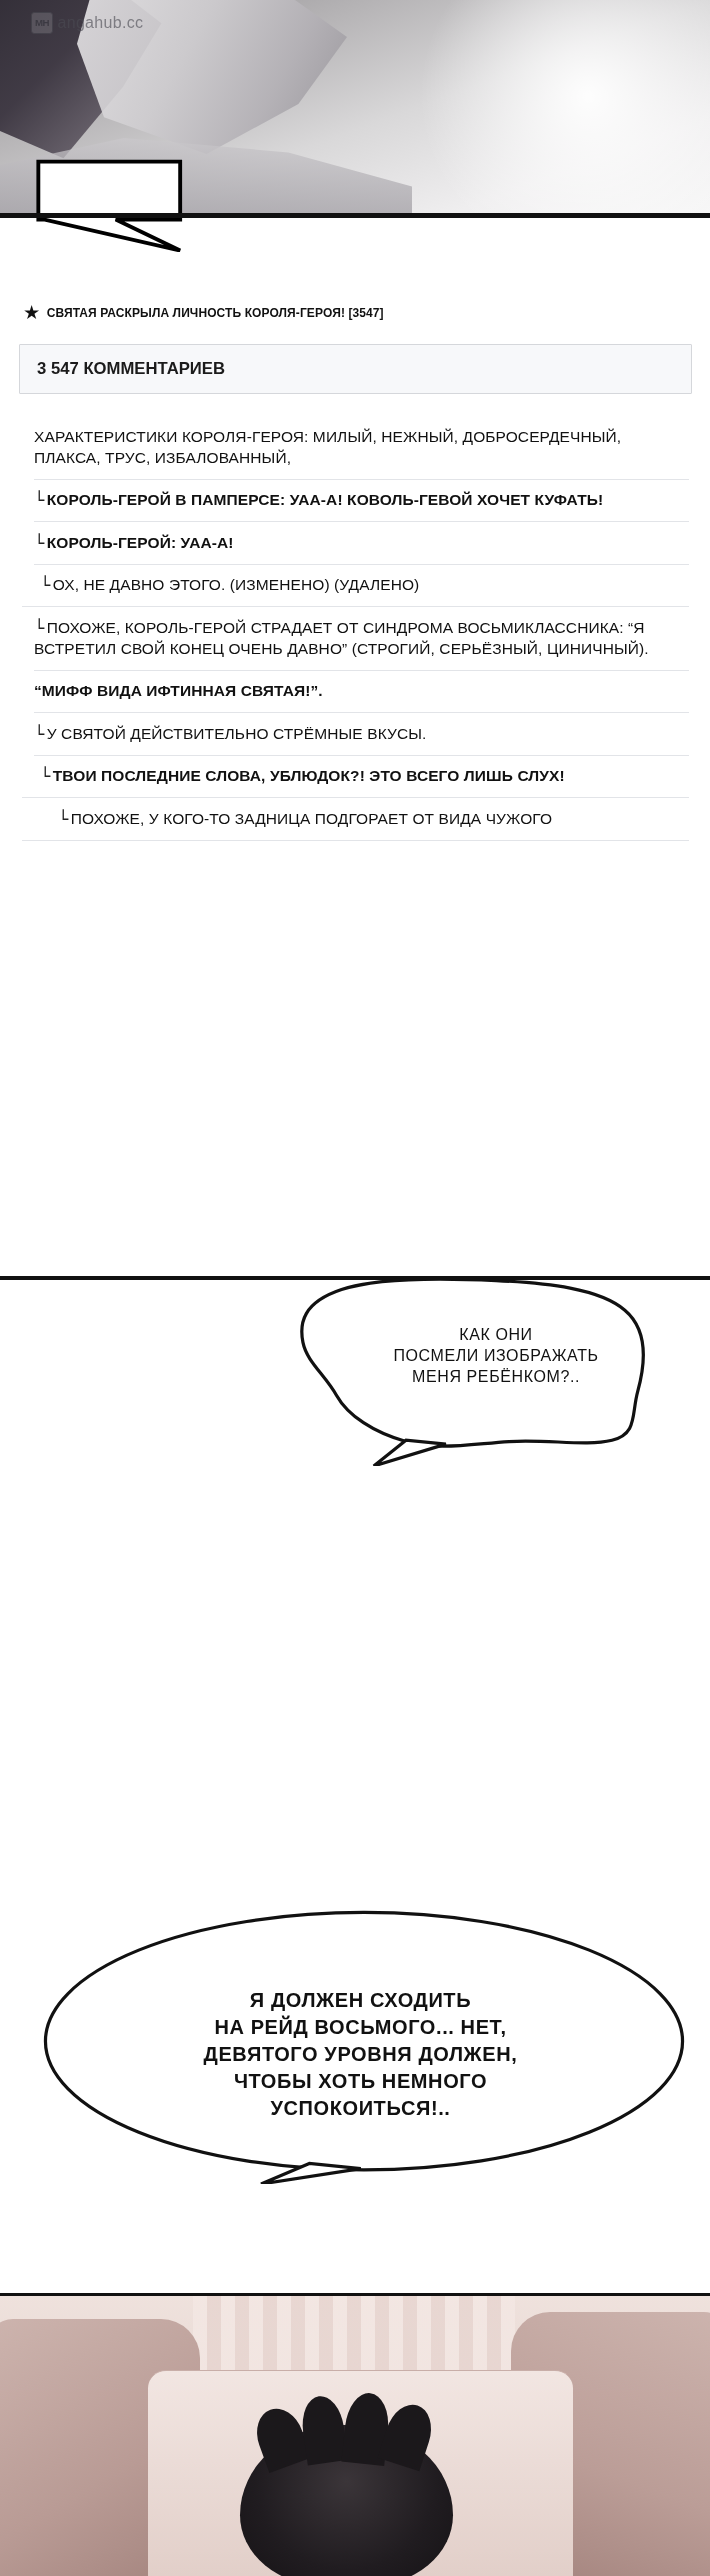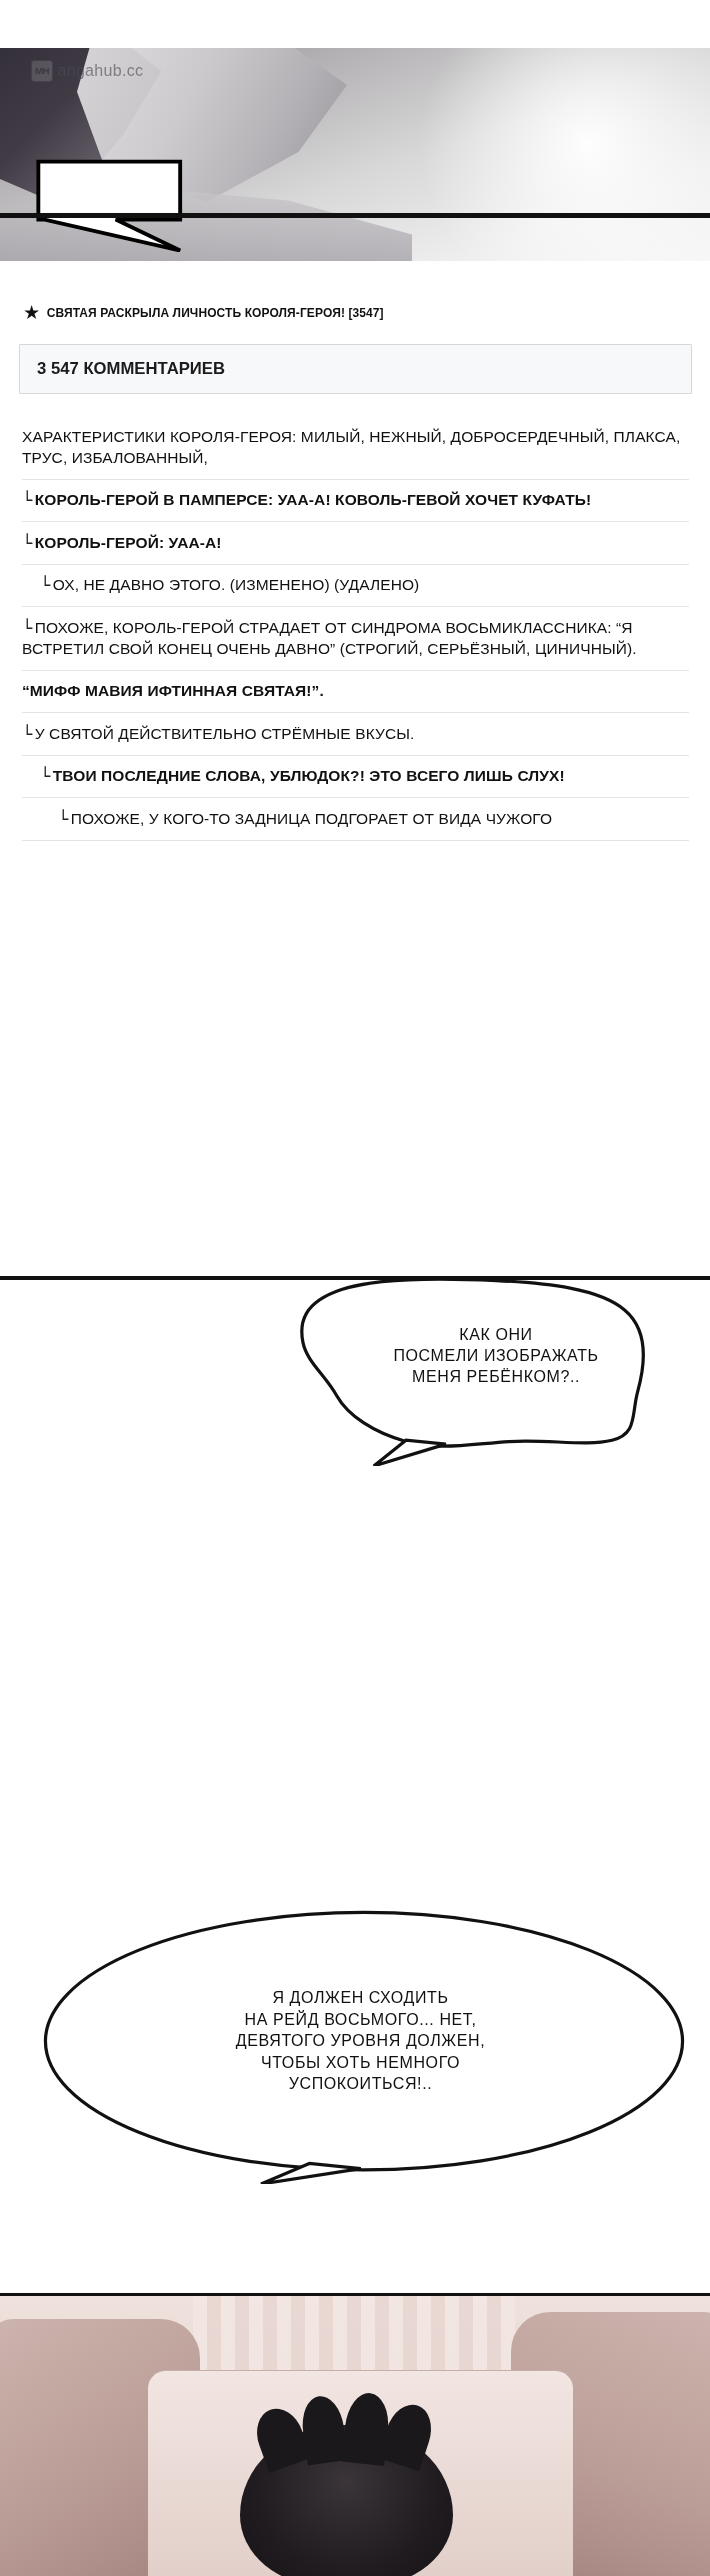--- a/index.html
+++ b/index.html
@@ -16,21 +16,20 @@
     background: #ffffff;
   }
 
   
   .top-panel {
     position: absolute;
     left: 0; top: 0;
     width: 711px; height: 213px;
     background: linear-gradient(160deg, #8d8b8e 0%, #b4b2b4 28%, #d9d8d9 55%, #efeeef 80%, #f7f7f7 100%);
     overflow: hidden;
-    margin-top: 48px;
   }
   .top-panel .dark-wing {
     position: absolute;
     left: -26px; top: -19.3px;
     width: 213px; height: 193px;
     background: linear-gradient(135deg, #2b2730 0%, #3b3540 40%, #6d6670 75%, #a7a2a8 100%);
     clip-path: polygon(0% 0%, 62% 0%, 88% 22%, 70% 55%, 42% 92%, 0% 72%);
     opacity: .95;
   }
   .top-panel .hair-mass {
@@ -138,21 +137,21 @@
   .comment.bold { font-weight: bold; }
   .comment .reply-mark {
     display: inline-block;
     font-family: "DejaVu Sans", sans-serif;
     font-size: 16.7px;
     line-height: 1;
     color: #222;
     margin-right: 2.6px;
     transform: translateY(1.3px);
   }
-  .comment.lvl1 { padding-left: 0; }
+  .comment.lvl1 { padding-left: 0; margin-left: 12px; }
   .comment.lvl2 { padding-left: 18px; }
   .comment.lvl3 { padding-left: 36px; }
   .comment .body { display: inline; }
 
   
   .lower-divider {
     position: absolute;
     left: 0; top: 1276px;
     width: 711px; height: 3.9px;
     background: #111111;
@@ -180,25 +179,25 @@
   .blob2 {
     position: absolute;
     left: 39px; top: 1906px;
     width: 650px; height: 277px;
   }
   .blob2 .blob-text {
     position: absolute;
     left: 122px; top: 81px;
     width: 399px;
     text-align: center;
-    font-size: 16px;
+    font-size: 20px;
     line-height: 1.35;
     letter-spacing: 0.6px;
     color: #111;
-    font-weight: 400;
+    font-weight: 700;
   }
 
   
   .bottom-panel {
     position: absolute;
     left: 0; top: 2293px;
     width: 711px; height: 283px;
     overflow: hidden;
     background: #e4d7d2;
   }
@@ -307,21 +306,21 @@
     <div class="comments-box">
       <span>3 547 КОММЕНТАРИЕВ</span>
     </div>
 
     <div class="comment-list" id="comment-list">
         <div class="comment lvl1"><span class="body">ХАРАКТЕРИСТИКИ КОРОЛЯ-ГЕРОЯ: МИЛЫЙ, НЕЖНЫЙ, ДОБРОСЕРДЕЧНЫЙ, ПЛАКСА, ТРУС, ИЗБАЛОВАННЫЙ,</span></div>
         <div class="comment lvl1 bold"><span class="reply-mark">└</span><span class="body">КОРОЛЬ-ГЕРОЙ В ПАМПЕРСЕ: УАА-А! КОВОЛЬ-ГЕВОЙ ХОЧЕТ КУФАТЬ!</span></div>
         <div class="comment lvl1 bold"><span class="reply-mark">└</span><span class="body">КОРОЛЬ-ГЕРОЙ: УАА-А!</span></div>
         <div class="comment lvl2"><span class="reply-mark">└</span><span class="body">ОХ, НЕ ДАВНО ЭТОГО. (ИЗМЕНЕНО) (УДАЛЕНО)</span></div>
         <div class="comment lvl1"><span class="reply-mark">└</span><span class="body">ПОХОЖЕ, КОРОЛЬ-ГЕРОЙ СТРАДАЕТ ОТ СИНДРОМА ВОСЬМИКЛАССНИКА: “Я ВСТРЕТИЛ СВОЙ КОНЕЦ ОЧЕНЬ ДАВНО” (СТРОГИЙ, СЕРЬЁЗНЫЙ, ЦИНИЧНЫЙ).</span></div>
-        <div class="comment lvl1 bold"><span class="body">“МИФФ МАВИЯ ИФТИННАЯ СВЯТАЯ!”.</span></div>
+        <div class="comment lvl1 bold"><span class="body">“МИФФ ВИДА ИФТИННАЯ СВЯТАЯ!”.</span></div>
         <div class="comment lvl1"><span class="reply-mark">└</span><span class="body">У СВЯТОЙ ДЕЙСТВИТЕЛЬНО СТРЁМНЫЕ ВКУСЫ.</span></div>
         <div class="comment lvl2 bold"><span class="reply-mark">└</span><span class="body">ТВОИ ПОСЛЕДНИЕ СЛОВА, УБЛЮДОК?! ЭТО ВСЕГО ЛИШЬ СЛУХ!</span></div>
         <div class="comment lvl3"><span class="reply-mark">└</span><span class="body">ПОХОЖЕ, У КОГО-ТО ЗАДНИЦА ПОДГОРАЕТ ОТ ВИДА ЧУЖОГО</span></div>
       </div>
   </div>
 
   <div class="lower-divider"></div>
 
   <div class="blob1">
     <svg width="406" height="188" viewBox="0 0 630 292">

